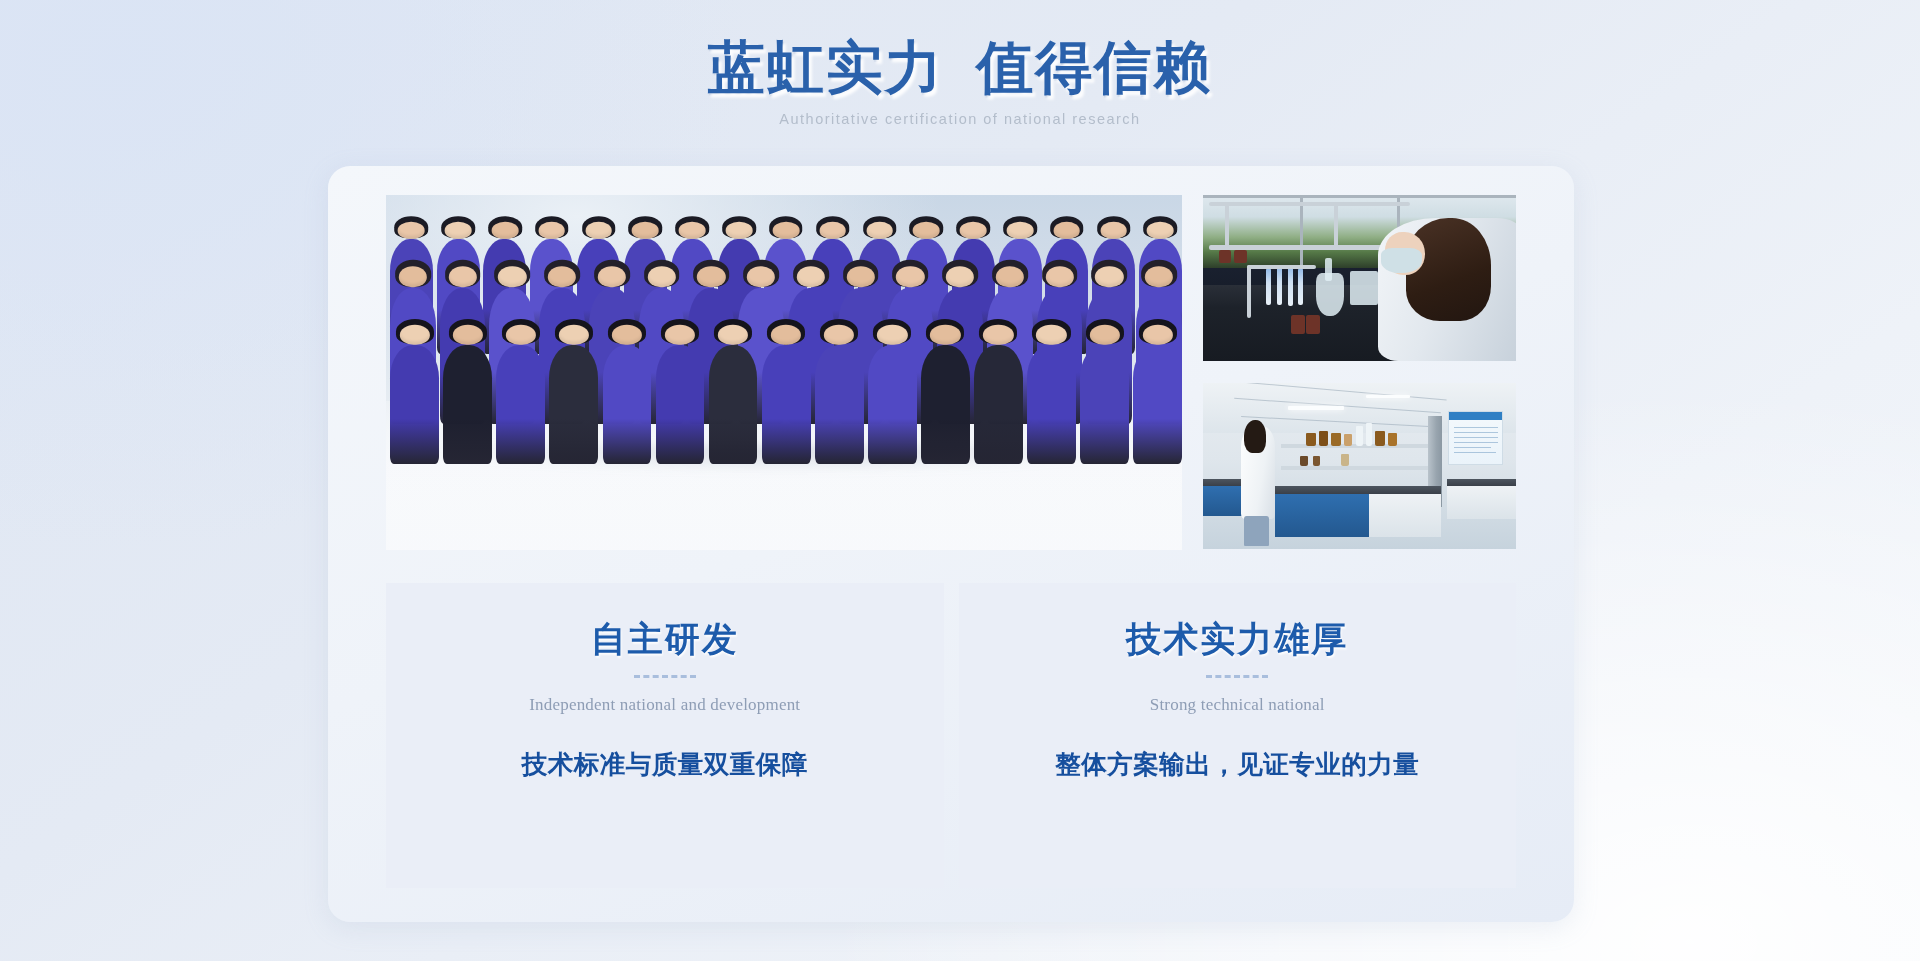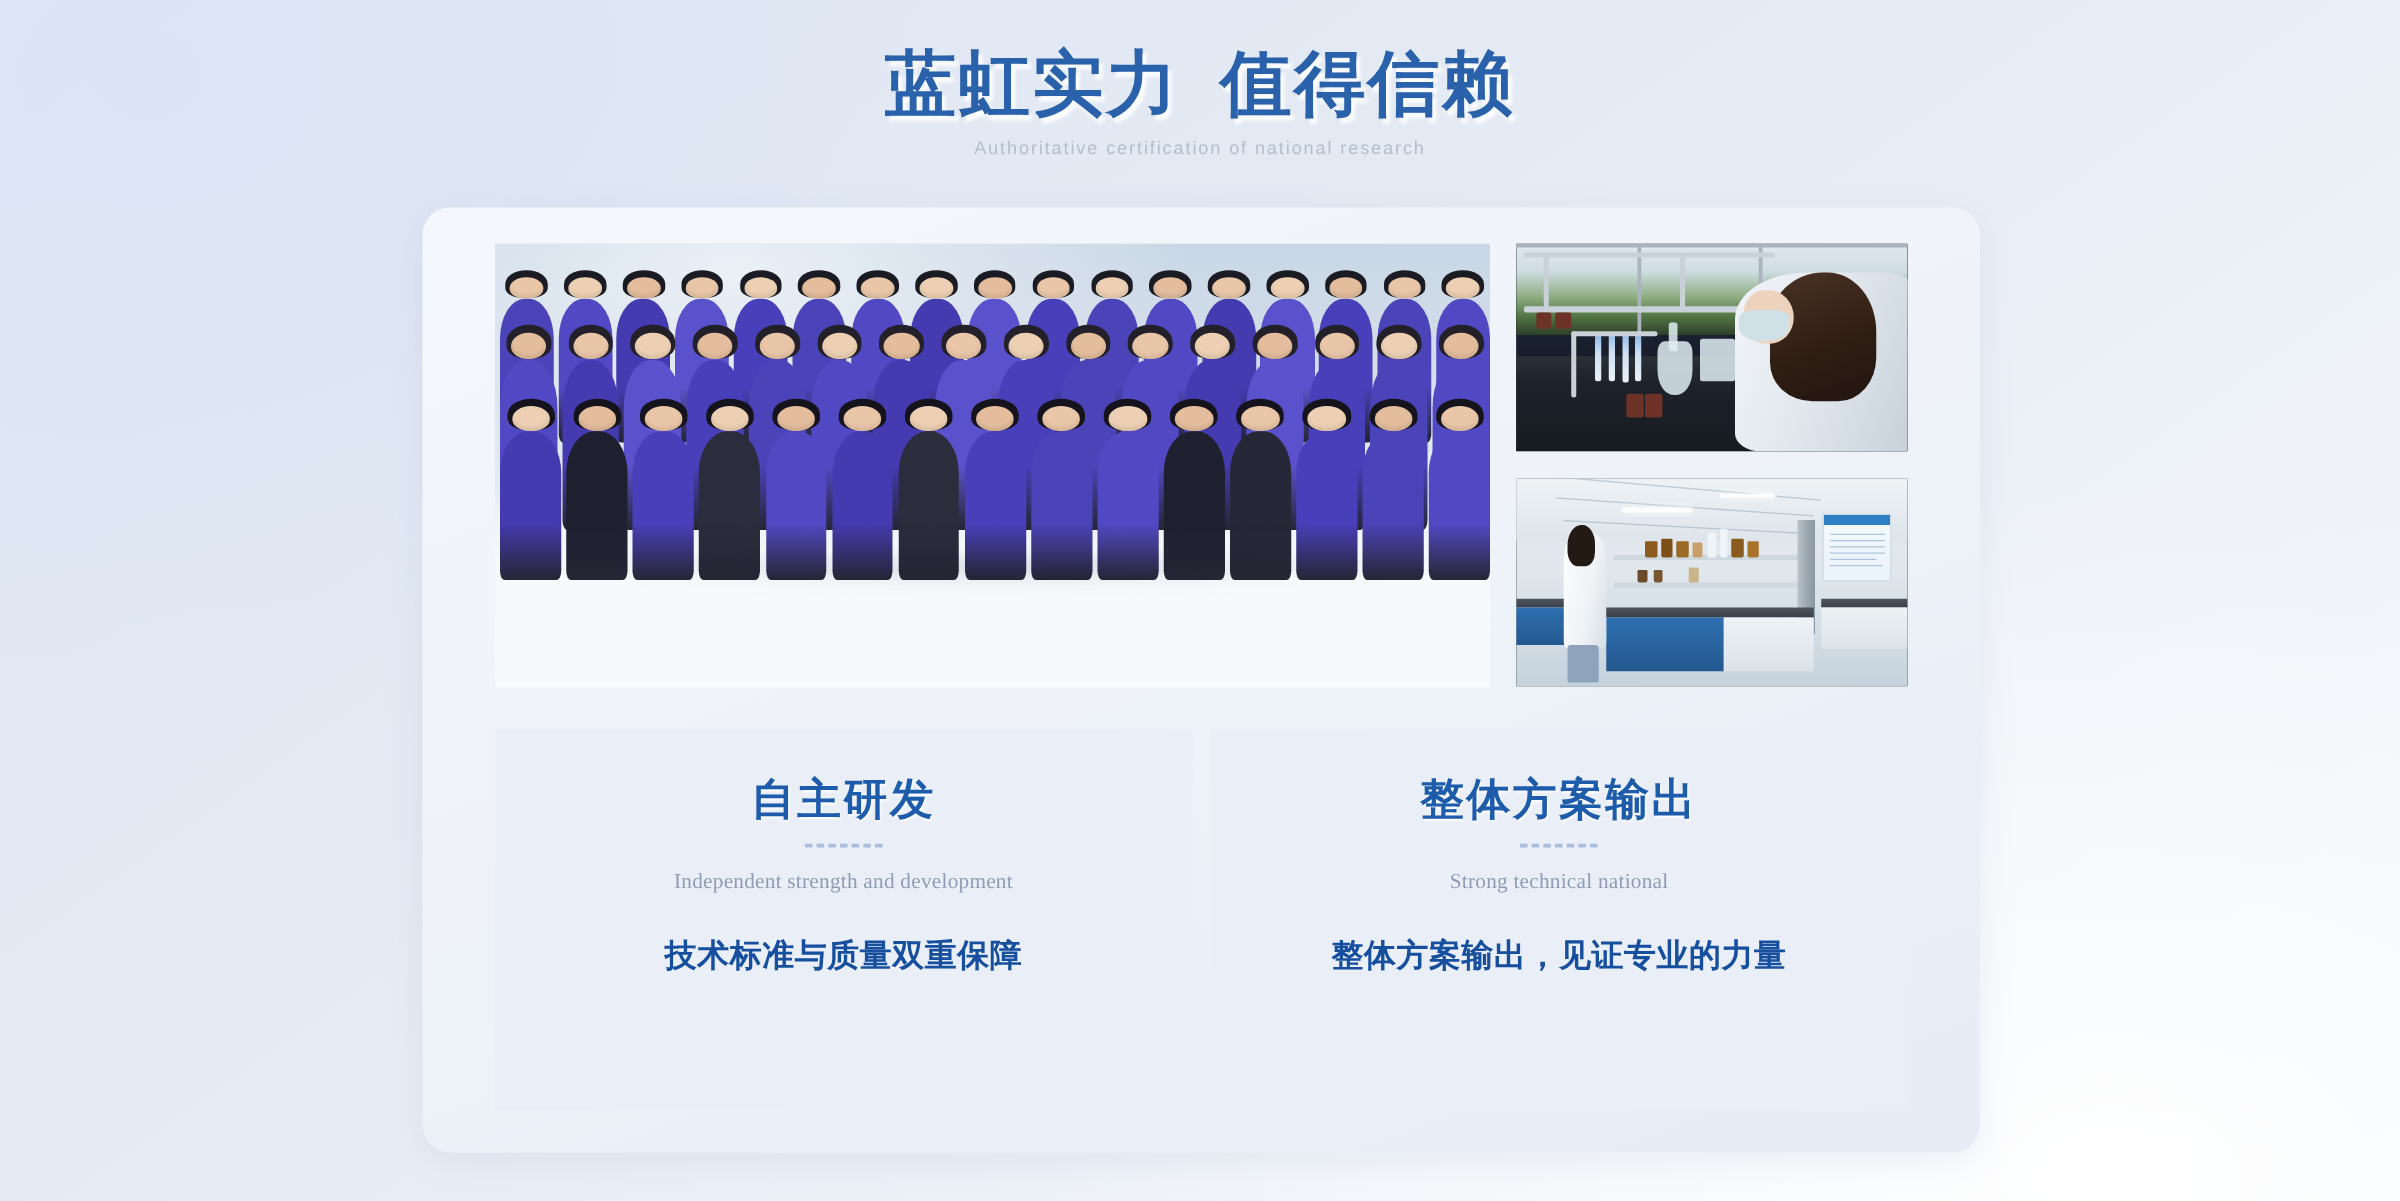--- a/index.html
+++ b/index.html
@@ -42,21 +42,21 @@
     font-family: "Liberation Sans", sans-serif;
     font-size: 14.5px;
     letter-spacing: 1.5px;
     color: #b3bdcb;
     font-weight: 400;
   }
 
   
   .panel {
     position: absolute;
-    left: 338px; top: 166px;
+    left: 328px; top: 166px;
     width: 1246px; height: 756px;
     background: linear-gradient(160deg, #f4f7fb 0%, #eff3f9 45%, #e6ecf6 100%);
     border-radius: 22px;
     box-shadow: 0 6px 26px rgba(150,170,200,0.16);
   }
 
   
   .media {
     position: absolute;
     left: 58px; top: 29px;
@@ -529,28 +529,28 @@
         </div>
 
       </div>
     </div>
 
     <div class="cards">
 
       <div class="card">
         <div class="card-title">自主研发</div>
         <div class="card-divider"></div>
-        <div class="card-sub">Independent strength and development</div>
+        <div class="card-sub">Independent national and development</div>
         <div class="card-body">
           <span class="ln">技术标准与质量双重保障</span>
         </div>
       </div>
 
       <div class="card">
-        <div class="card-title">整体方案输出</div>
+        <div class="card-title">技术实力雄厚</div>
         <div class="card-divider"></div>
         <div class="card-sub">Strong technical national</div>
         <div class="card-body">
           <span class="ln">整体方案输出，见证专业的力量</span>
         </div>
       </div>
 
     </div>
   </div>
 </div>

